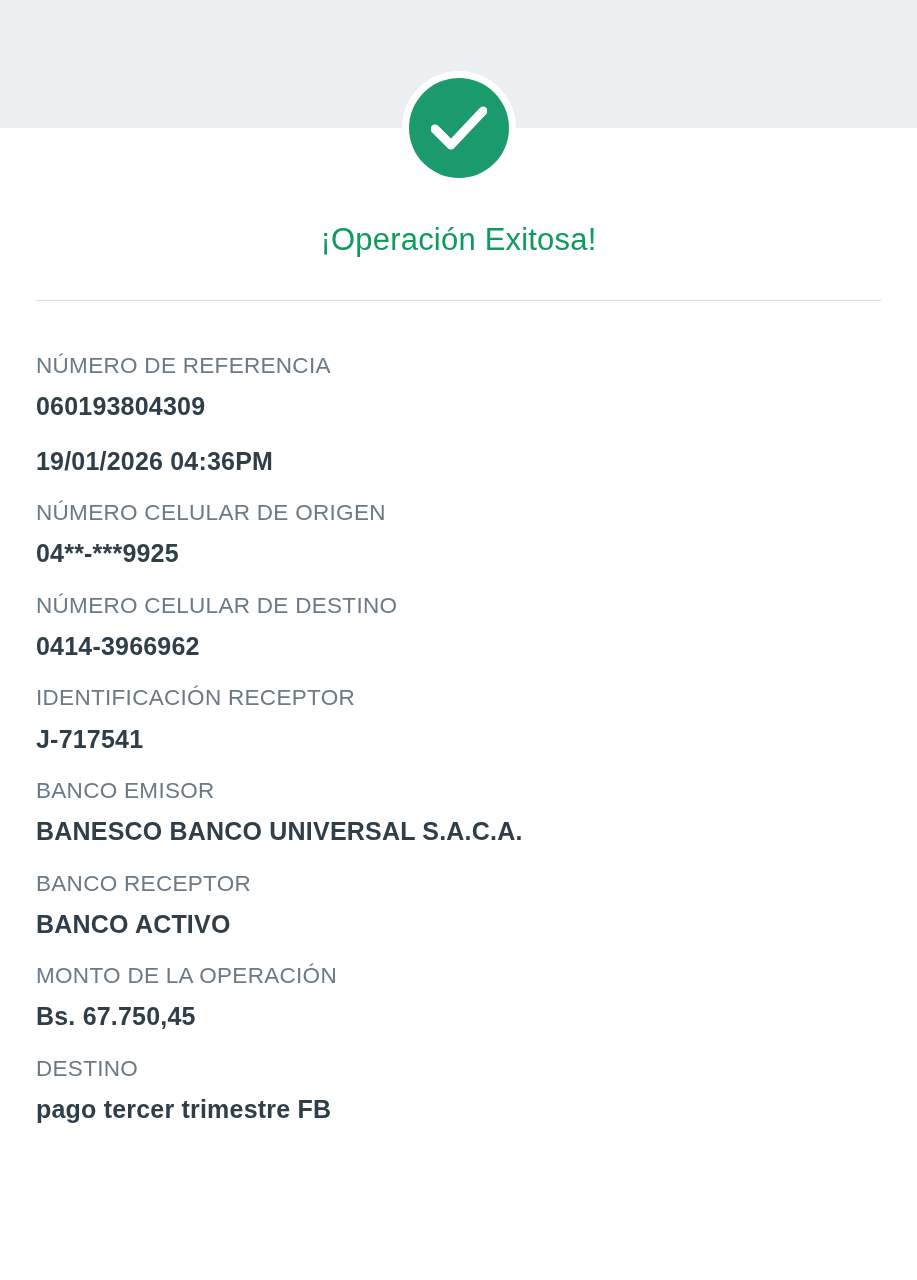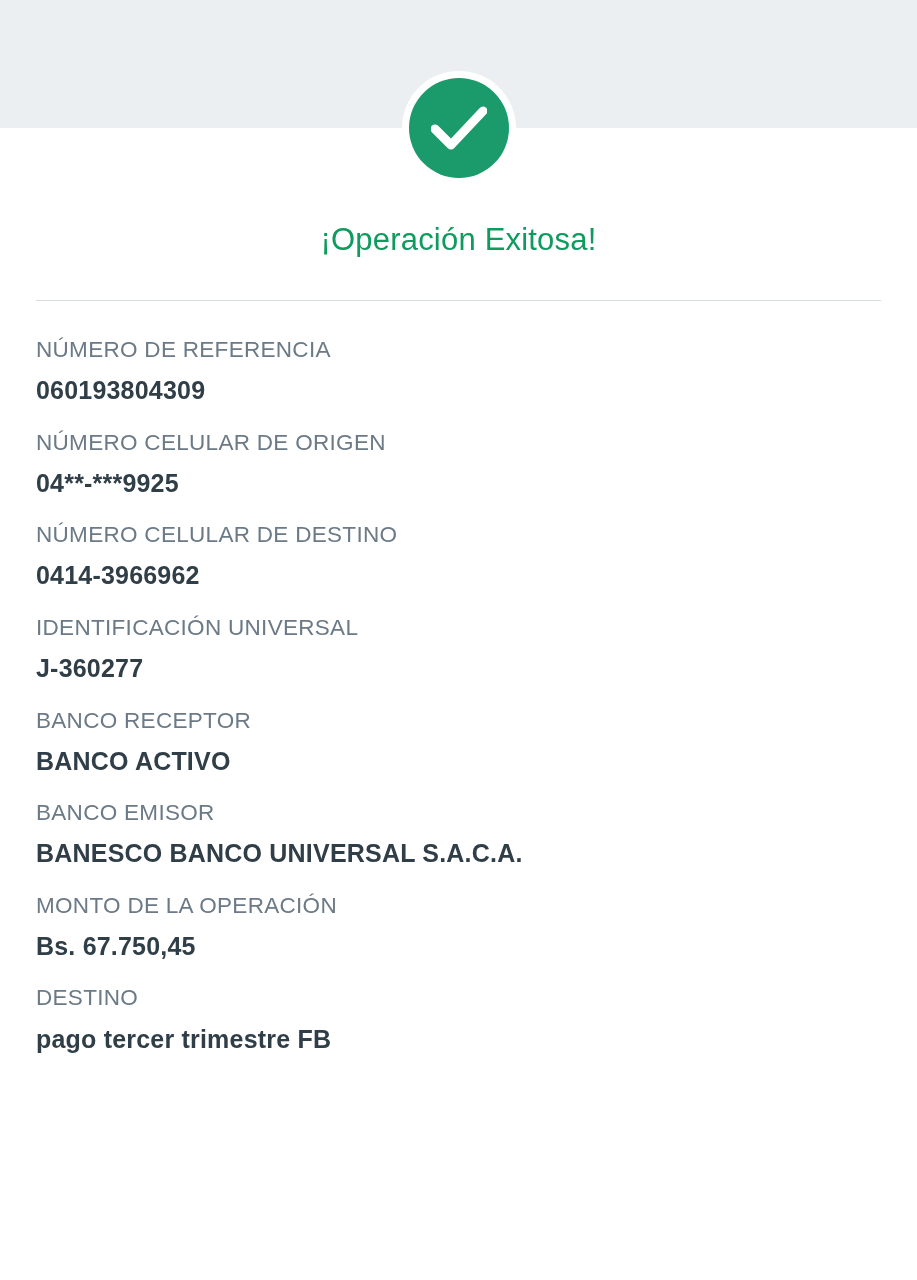--- a/index.html
+++ b/index.html
@@ -86,20 +86,21 @@
 
   .field {
     margin-bottom: 22px;
   }
   .field-label {
     font-size: 22.5px;
     color: #6b7a86;
     letter-spacing: 0.3px;
     line-height: 1.25;
     white-space: nowrap;
+    margin-top: 16px;
   }
   .field-value {
     font-size: 25px;
     color: #303e48;
     font-weight: bold;
     letter-spacing: 0.2px;
     line-height: 1.3;
     margin-top: 10px;
     white-space: nowrap;
   }
@@ -124,45 +125,46 @@
   <div class="divider"></div>
 
   <div class="fields">
 
     <div class="field">
       <div class="field-label">NÚMERO DE REFERENCIA</div>
       <div class="field-value">060193804309</div>
     </div>
 
     <div class="field">
+      <div class="field-value">19/01/2026 04:36PM</div>
     </div>
 
     <div class="field">
       <div class="field-label">NÚMERO CELULAR DE ORIGEN</div>
       <div class="field-value">04**-***9925</div>
     </div>
 
     <div class="field">
       <div class="field-label">NÚMERO CELULAR DE DESTINO</div>
       <div class="field-value">0414-3966962</div>
     </div>
 
     <div class="field">
-      <div class="field-label">IDENTIFICACIÓN UNIVERSAL</div>
-      <div class="field-value">J-360277</div>
+      <div class="field-label">IDENTIFICACIÓN RECEPTOR</div>
+      <div class="field-value">J-717541</div>
+    </div>
+
+    <div class="field">
+      <div class="field-label">BANCO EMISOR</div>
+      <div class="field-value">BANESCO BANCO UNIVERSAL S.A.C.A.</div>
     </div>
 
     <div class="field">
       <div class="field-label">BANCO RECEPTOR</div>
       <div class="field-value">BANCO ACTIVO</div>
-    </div>
-
-    <div class="field">
-      <div class="field-label">BANCO EMISOR</div>
-      <div class="field-value">BANESCO BANCO UNIVERSAL S.A.C.A.</div>
     </div>
 
     <div class="field">
       <div class="field-label">MONTO DE LA OPERACIÓN</div>
       <div class="field-value">Bs. 67.750,45</div>
     </div>
 
     <div class="field">
       <div class="field-label">DESTINO</div>
       <div class="field-value">pago tercer trimestre FB</div>

